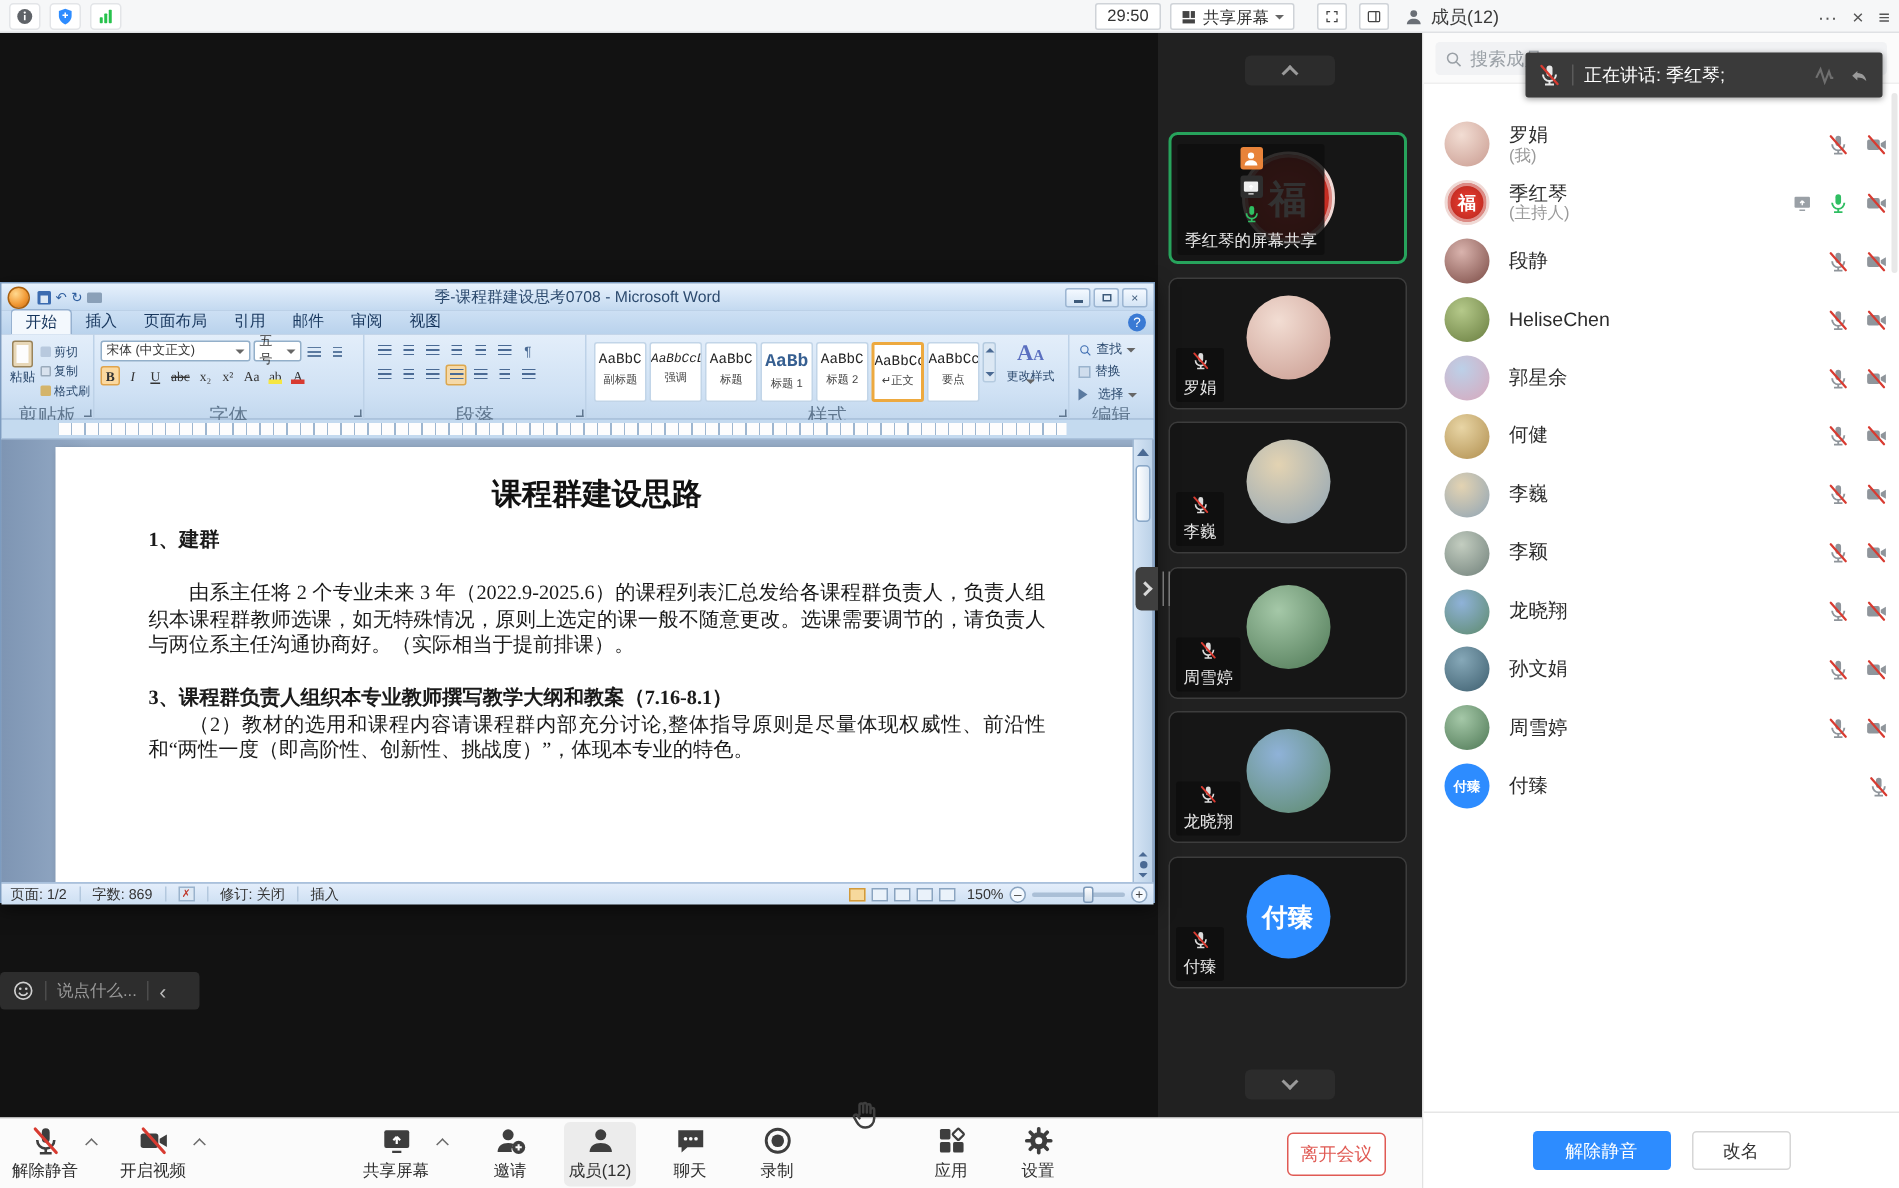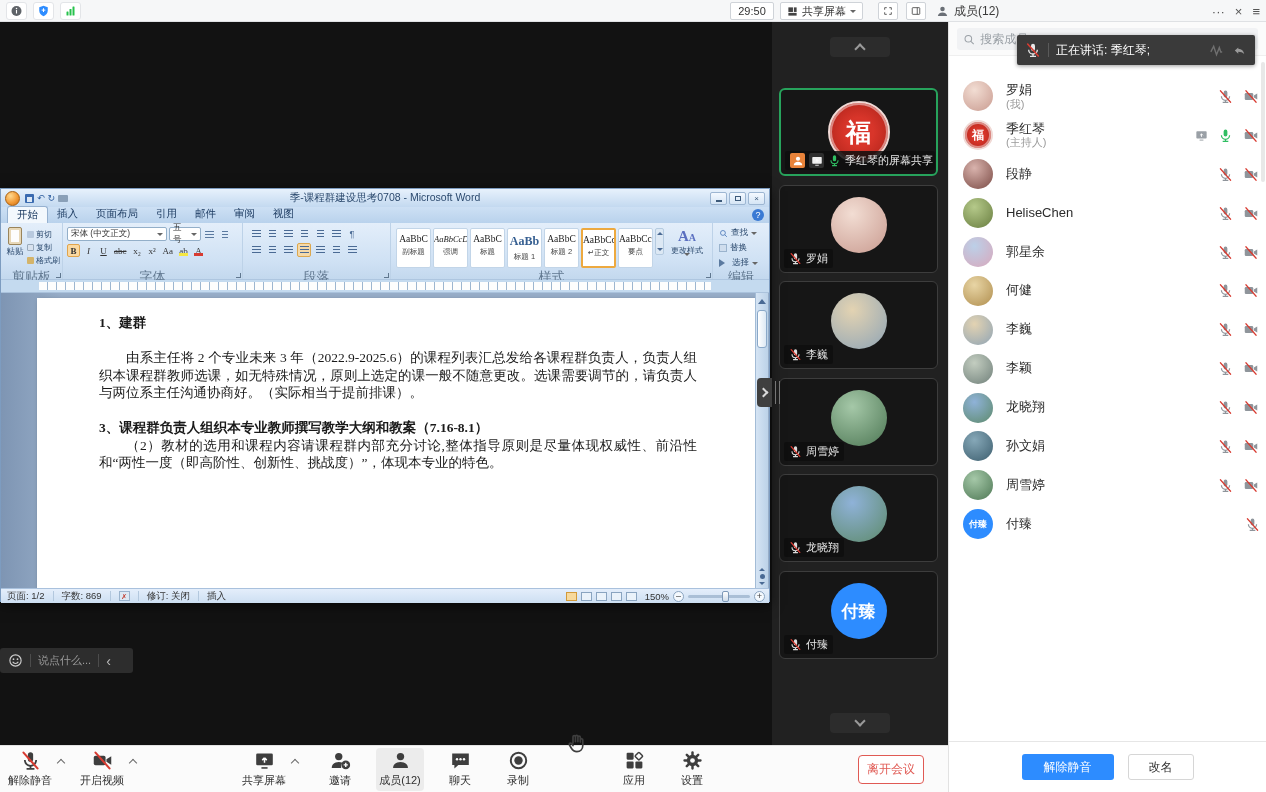--- a/index.html
+++ b/index.html
@@ -111,21 +111,21 @@
     display:flex; align-items:center; justify-content:center; cursor:pointer; }
   .rbtn.pressed { background:#f5d9a8; border-color:#dca74e; }
   .bars { width:9px; height:8px; background:repeating-linear-gradient(#4a6a94 0 1px,transparent 1px 3px); }
   .bars.short { width:7px; }
   .pilc { font-size:9px; color:#4a6a94; line-height:1; }
   .g-styles { width:322px; display:flex; }
   .stylerow { display:flex; gap:2px; padding:3px 0 0 3px; }
   .scell { width:35px; height:40px; background:#fff; border:1px solid #c2d5e8; border-radius:2px;
     text-align:center; cursor:pointer; overflow:hidden; }
   .scell.sel { border:2px solid #eda93f; }
-  .ssample { font-family:Liberation Serif, serif; font-size:9.5px;
+  .ssample { font-family:Liberation Mono, monospace; font-size:9.5px;
     color:#222; margin-top:5px; white-space:nowrap; }
   .scell.big .ssample { font-size:12px; font-weight:bold; color:#365f91; }
   .scell.ital .ssample { font-style:italic; font-size:8.5px; }
   .sname { font-size:7.5px; color:#444; margin-top:3px; white-space:nowrap; }
   .sscroll { width:9px; margin:3px 1px 12px 2px; background:#dce8f4; border:1px solid #b5cbe0;
     border-radius:2px; display:flex; flex-direction:column; align-items:center;
     justify-content:space-between; padding:2px 0; }
   .tri-u { width:0; height:0; border:3px solid transparent; border-bottom-color:#4a6a94; margin-top:-2px; }
   .tri-d { width:0; height:0; border:3px solid transparent; border-top-color:#4a6a94; margin-bottom:-2px; }
   .chstyle { width:44px; text-align:center; cursor:pointer; padding-top:4px; }
@@ -195,21 +195,21 @@
   .cup { width:8px; height:8px; border-left:2px solid #9a9a9a; border-top:2px solid #9a9a9a;
     transform:rotate(45deg) ; margin-top:4px; }
   .cdn { width:8px; height:8px; border-left:2px solid #9a9a9a; border-top:2px solid #9a9a9a;
     transform:rotate(225deg); margin-bottom:4px; }
   .tile { position:absolute; left:7px; width:159px; height:88px; background:#161616;
     border:1px solid #3d3d3d; border-radius:6px; cursor:pointer; }
   .tile.active { border:2px solid #27a35c; }
   .tile .avatar { position:absolute; left:50%; top:11px; transform:translateX(-50%); }
   .tlabel { position:absolute; left:4px; bottom:4px; max-width:150px; background:rgba(14,14,14,.85);
     border-radius:2px; padding:2px 5px; display:flex; align-items:center; gap:4px;
-    font-size:11px; color:#e8e8e8; white-space:nowrap; overflow:hidden; }
+    font-size:11px; color:#e8e8e8; white-space:nowrap; overflow:hidden;flex-direction:column; }
   .li { width:13px; height:13px; flex:none; }
   .li.white { color:#dcdcdc; } .li.green { color:#2fbe62; }
   .libox { width:15px; height:15px; border-radius:2px; padding:1.5px; flex:none; }
   .libox.orange { background:#e8833a; color:#fff; }
   .libox.dark { background:#2e2e2e; color:#eee; }
 
   .avatar { border-radius:50%; display:flex; align-items:center; justify-content:center;
     font-weight:bold; flex:none; overflow:hidden; }
   .av-solid { color:#fff; }
   .av-stamp { border:2px solid #f0d9d5; box-shadow:inset 0 0 0 2px rgba(255,255,255,.45); }
@@ -545,20 +545,21 @@
     </div>
 
     <div class="wruler">
         <div class="rband"></div>
       </div>
 
     <div class="wdoc">
       <span class="cmark l"></span>
       <span class="cmark r"></span>
       <div class="page">
+        <div class="doc-title">课程群建设思路</div>
         <div id="doc-content">
             <div class="doc-h">1、建群</div>
             <div class="doc-sp"></div>
             <div class="doc-p">由系主任将 2 个专业未来 3 年（2022.9-2025.6）的课程列表汇总发给各课程群负责人，负责人组织本课程群教师选课，如无特殊情况，原则上选定的课一般不随意更改。选课需要调节的，请负责人与两位系主任沟通协商好。（实际相当于提前排课）。</div>
             <div class="doc-sp"></div>
             <div class="doc-h">3、课程群负责人组织本专业教师撰写教学大纲和教案（7.16-8.1）</div>
             <div class="doc-p">（2）教材的选用和课程内容请课程群内部充分讨论,整体指导原则是尽量体现权威性、前沿性和“两性一度（即高阶性、创新性、挑战度）”，体现本专业的特色。</div>
           </div>
       </div>
     </div>

